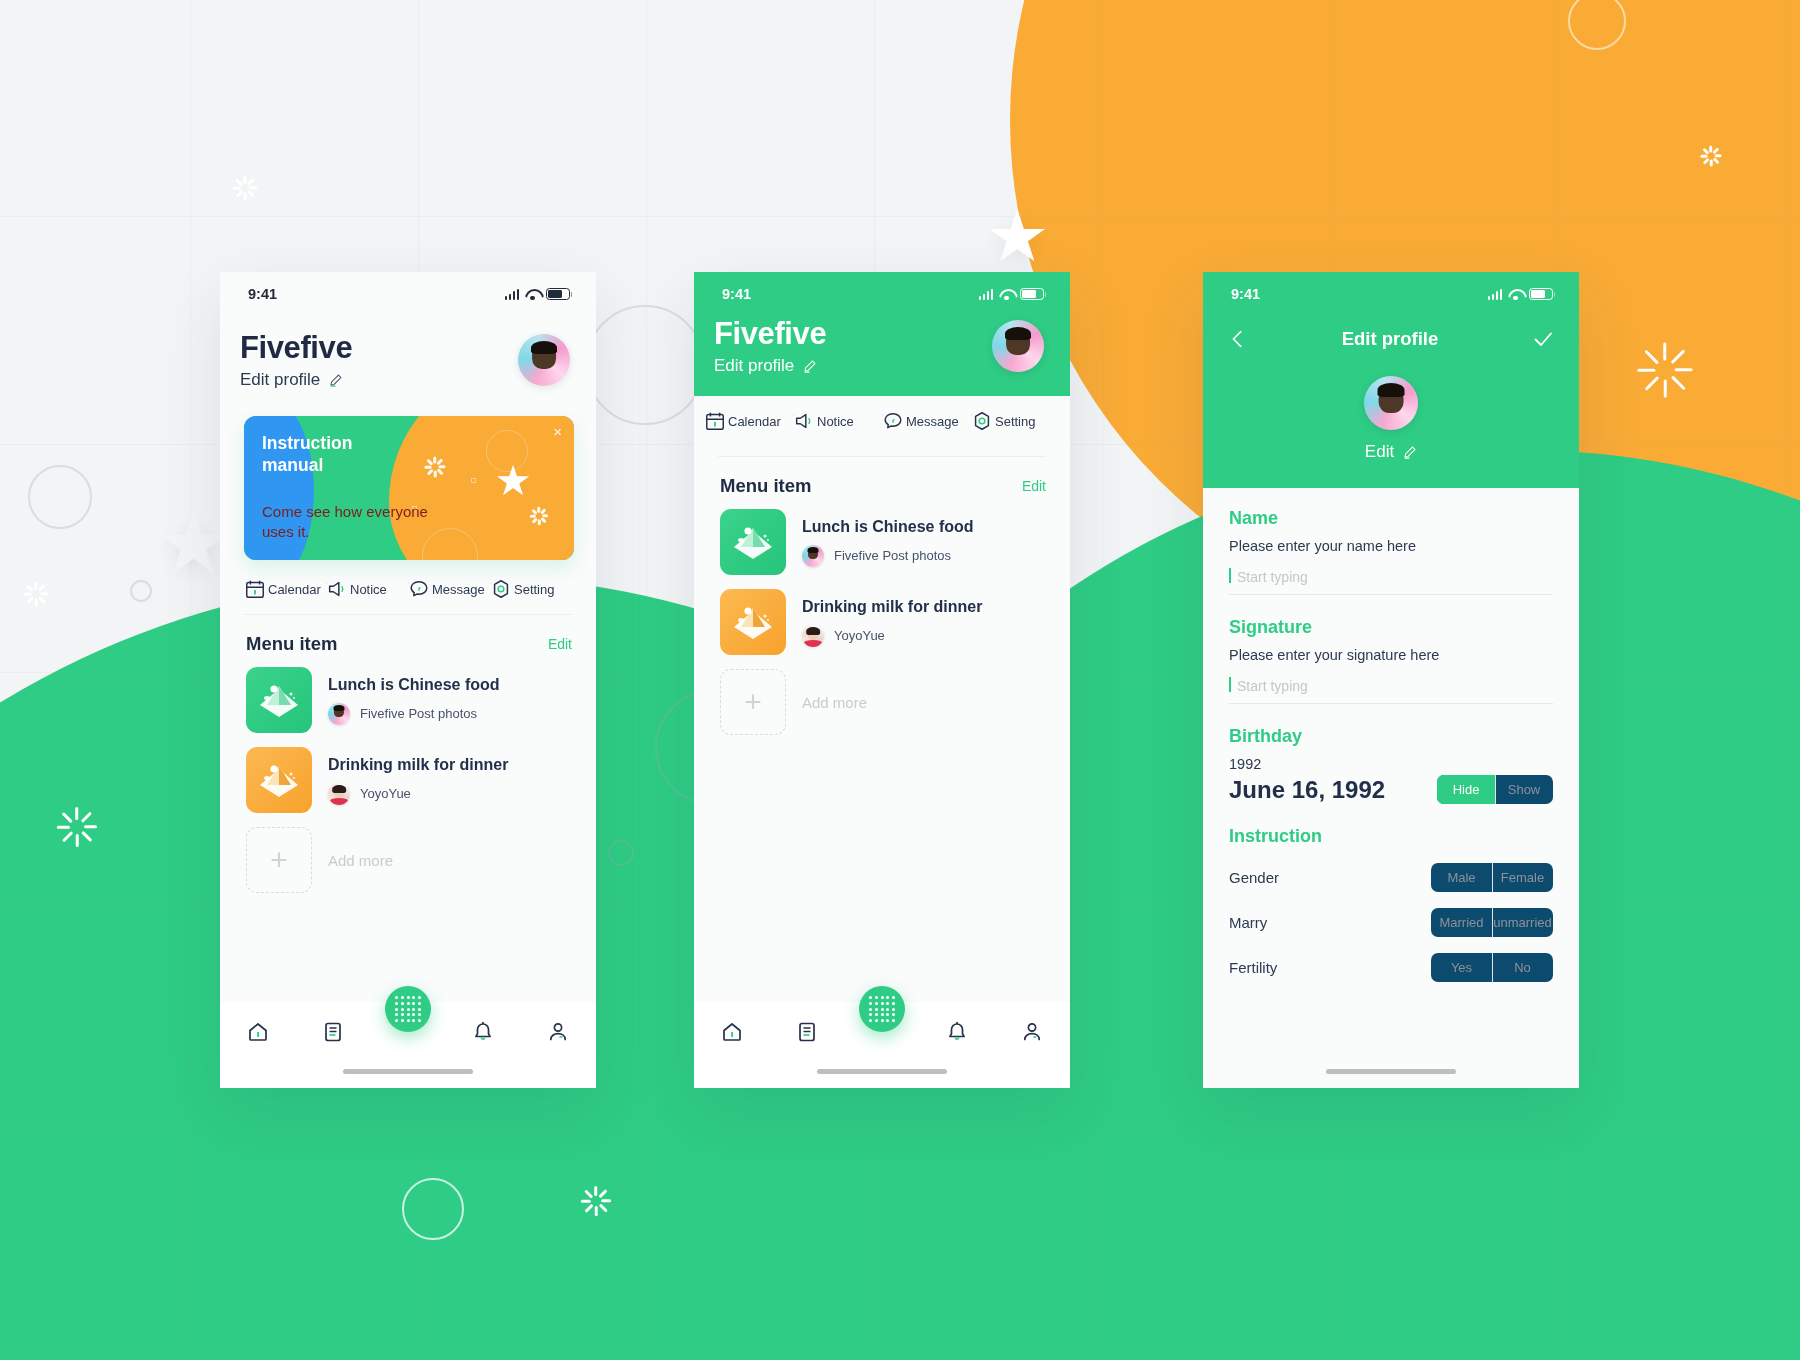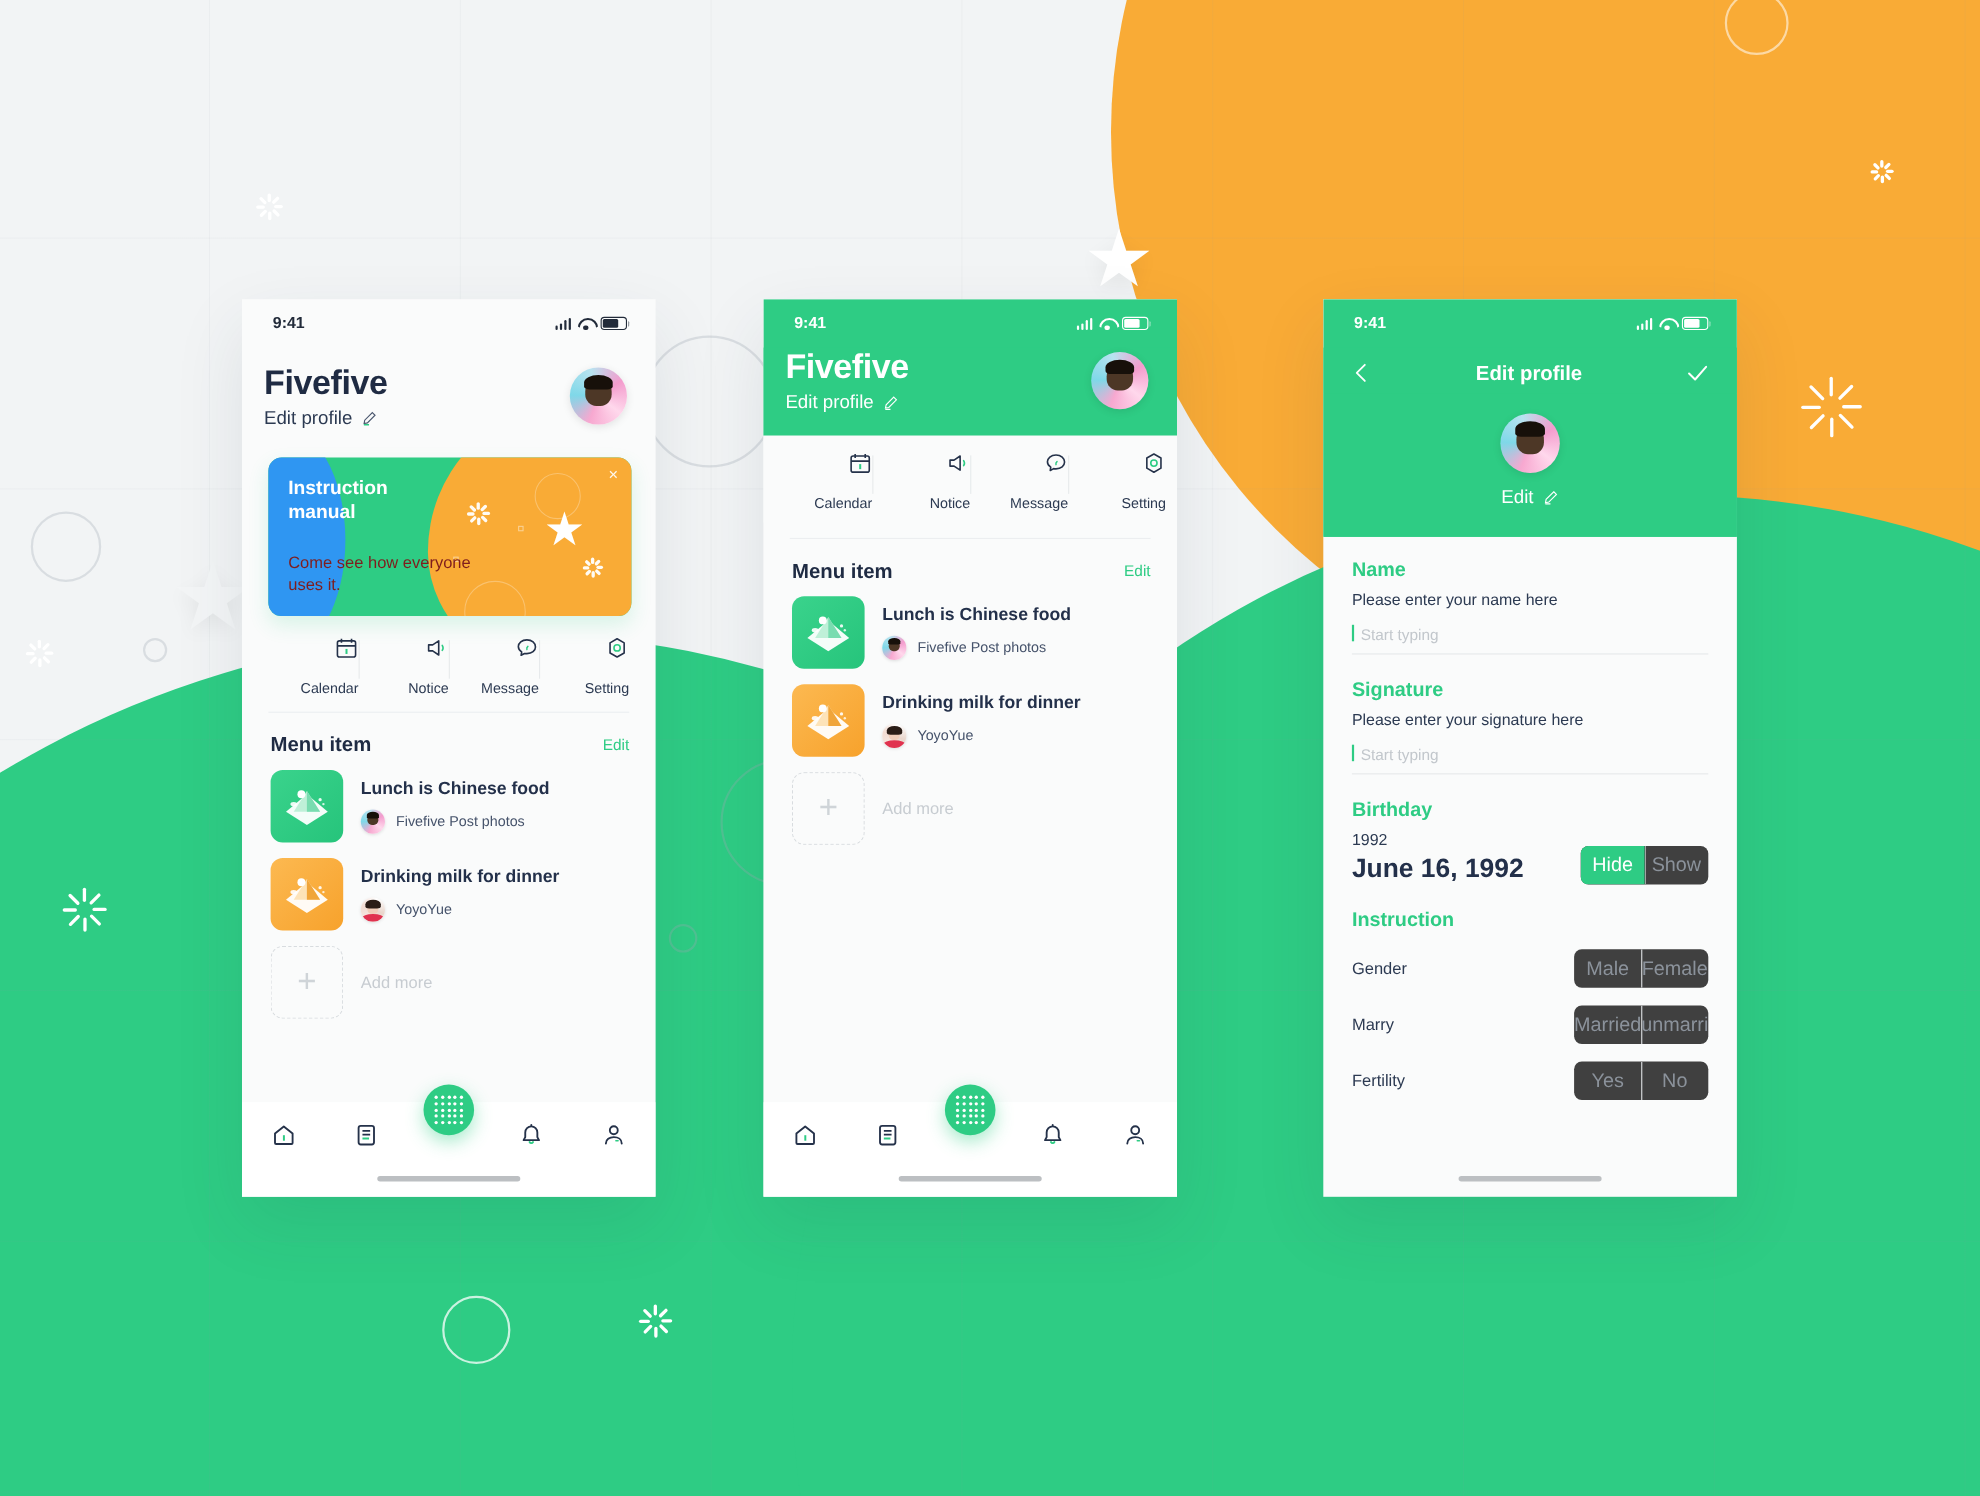--- a/index.html
+++ b/index.html
@@ -167,21 +167,21 @@
     position:absolute; border-radius:50%; border:1.5px solid rgba(255,255,255,.28);
   }
   .banner .sq {
     position:absolute; width:5px; height:5px; border:1px solid rgba(255,255,255,.45);
   }
 
   
   .quicknav { display:flex; margin: 18px 24px 0 24px; }
   .quicknav.flush { margin: 0; padding: 14px 10px 10px; background:#fafbfb;}
   .qn {
-    flex:1; display:flex; flex-direction:column; align-items:flex-end; gap:18px;
+    flex:1; display:flex; flex-direction:row; align-items:center; gap:2px;
     position:relative;
   }
   .qn + .qn::before {
     content:""; position:absolute; left:0; top:4px; bottom:16px; width:1px; background:#e7eaec;
   }
   .qn-label { font-size:13px; color:#2c3a52; }
   .divider { height:1px; background:#eceef0; margin: 14px 24px 0; }
 
   
   .sec-head {
@@ -245,22 +245,22 @@
     margin-top: 15px; border-bottom:1px solid #e5e8ea; padding: 0 0 9px 8px;
     position:relative; font-size:14px; color:#c2c7cc;
   }
   .finput::before{
     content:""; position:absolute; left:0; top:-1px; width:2px; height:15px; background:#2ecc84;
   }
   .byear { font-size:14.5px; color:#2c3a52; margin-top:9px;}
   .bdate { font-size:24px; font-weight:bold; color:#23304a; margin-top:4px;}
   .bdrow { display:flex; align-items:flex-end; justify-content:space-between; }
   .seg {
-    display:flex; border-radius:7px; overflow:hidden; background:#404040;
-    font-size:18px; flex:none;
+    display:flex; border-radius:7px; overflow:hidden; background:#0c4a6e;
+    font-size:13px; flex:none;
   }
   .seg div { padding: 7px 0; width:58px; text-align:center; color:#8b929b; cursor:pointer;}
   .seg div.on { background:#2ecc84; color:#fff; font-weight:500;}
   .seg div + div { box-shadow: inset 1px 0 0 #e1e4e6; }
   .inforow {
     display:flex; align-items:center; justify-content:space-between;
     margin-top: 16px;
   }
   .infolabel { font-size:15px; color:#2c3a52; }
   .seg.wide div { width: 61px; }

